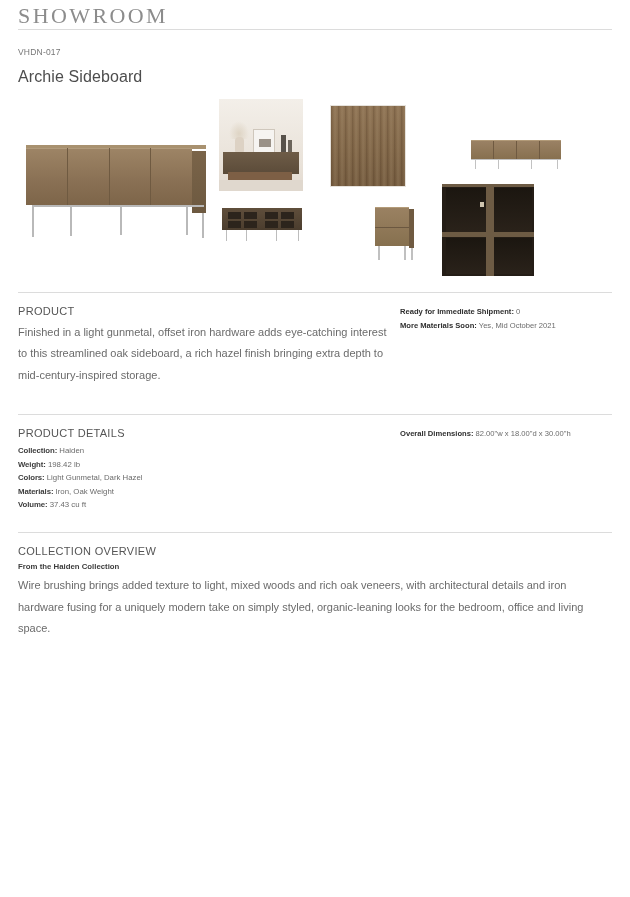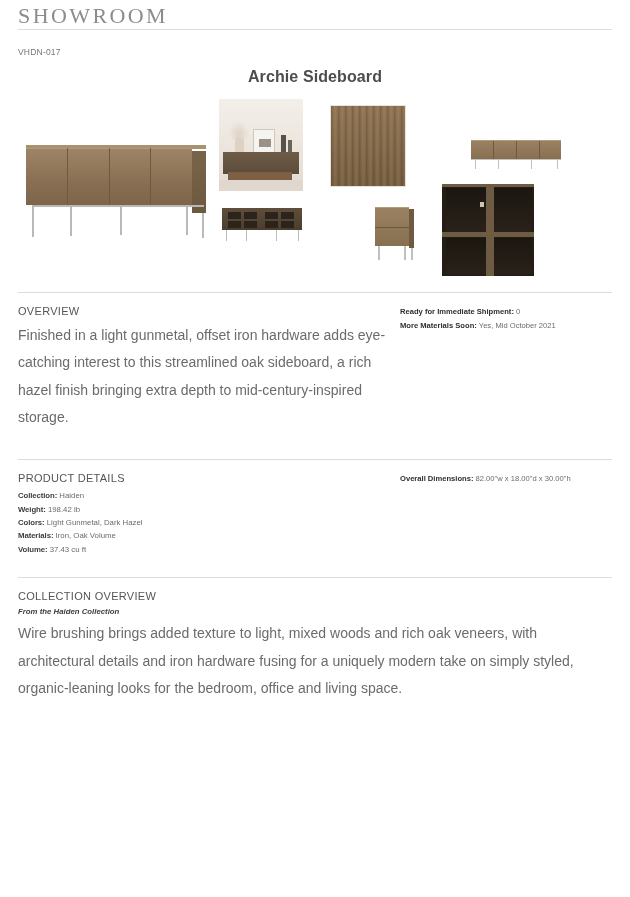--- a/index.html
+++ b/index.html
@@ -28,21 +28,21 @@
     font-family: "Liberation Serif", serif;
     font-size: 22px; letter-spacing: 2.4px; color: #8c8c8c;
     margin-top: 3px; font-weight: 400;
   }
 
   hr.rule { border: 0; border-top: 1px solid #dcdcdc; margin: 0; }
   .rule-1 { margin-top: 16px; }
 
   
   .sku-line { font-size: 8.5px; color: #777; margin-top: 17px; letter-spacing: .2px; }
-  .prod-title { font-size: 16px; color: #4d4d4d; margin-top: 11px; font-weight: 700; letter-spacing: .1px; text-align: center; }
+  .prod-title { font-size: 16px; color: #4d4d4d; margin-top: 11px; font-weight: 400; letter-spacing: .1px; }
 
   
   .gallery { position: relative; height: 186px; margin-top: 10px; }
   .gimg { position: absolute; overflow: hidden; background: #fff; }
 
   
   .hero { left: 0px; top: 0px; width: 200px; height: 150px; }
   .sb { position: absolute; }
   .sb-body {
     left: 8px; top: 52px; width: 166px; height: 57px;
@@ -110,26 +110,26 @@
   .interior .shelf { position:absolute; background:#6d5b44; }
   .interior .cavity { position:absolute; background: linear-gradient(180deg,#1b1610 0%,#2a221a 100%); }
   .interior .knob { position:absolute; width:4px; height:5px; background:#cfc4ae; }
 
   
   .section { position: relative; }
   .sec-pad { padding-top: 12px; }
   .col-left { width: 380px; }
   .col-right { position: absolute; left: 382px; top: 12px; width: 232px; }
   h2.sec-title { font-size: 11px; font-weight: 400; color: #555; letter-spacing: .3px; }
-  p.body, .body { font-size: 14px; line-height: 1.95; color: #6b6b6b; }
+  p.body, .body { font-size: 11px; line-height: 1.95; color: #6b6b6b; }
   .kv { font-size: 7.8px; line-height: 1.72; color: #6b6b6b; }
   .kv b { color: #3d3d3d; font-weight: bold; letter-spacing: -0.1px; }
   .kv-right { font-size: 7.6px; line-height: 1.8; color: #6b6b6b; }
   .kv-right b { color: #2f2f2f; font-weight: bold; }
-  .from-coll { font-size: 7.8px; font-weight: bold; color: #3d3d3d; margin-top: 5px; font-style: italic; }
+  .from-coll { font-size: 7.8px; font-weight: bold; color: #3d3d3d; margin-top: 5px; }
   .coll-body { margin-top: 4px; width: 595px; }
   .ov-body { margin-top: 5px; }
   .details-list { margin-top: 5px; }
 </style>
 </head>
 <body>
 
 <div class="page">
 
   <div class="showroom">SHOWROOM</div>
@@ -222,21 +222,21 @@
       <div class="shelf" style="left:44px;top:0px;width:8px;height:92px;"></div>
       <div class="shelf" style="left:0px;top:0px;width:92px;height:3px;"></div>
       <div class="knob" style="left:38px;top:18px;"></div>
     </div>
   </div>
 
   <hr class="rule" style="margin-top:10px;">
 
   <div class="section sec-pad">
     <div class="col-left">
-      <h2 class="sec-title">OVERVIEW</h2>
+      <h2 class="sec-title">PRODUCT</h2>
       <p class="body ov-body">Finished in a light gunmetal, offset iron hardware adds eye-catching interest to this streamlined oak sideboard, a rich hazel finish bringing extra depth to mid-century-inspired storage.</p>
     </div>
     <div class="col-right">
       <div class="kv-right">
         <b>Ready for Immediate Shipment:</b>
         <span>0</span>
       </div>
       <div class="kv-right">
         <b>More Materials Soon:</b>
         <span>Yes, Mid October 2021</span>
@@ -257,21 +257,21 @@
         <div class="kv">
           <b>Weight:</b>
           <span>198.42 lb</span>
         </div>
         <div class="kv">
           <b>Colors:</b>
           <span>Light Gunmetal, Dark Hazel</span>
         </div>
         <div class="kv">
           <b>Materials:</b>
-          <span>Iron, Oak Volume</span>
+          <span>Iron, Oak Weight</span>
         </div>
         <div class="kv">
           <b>Volume:</b>
           <span>37.43 cu ft</span>
         </div>
       </div>
     </div>
     <div class="col-right">
       <div class="kv-right">
         <b>Overall Dimensions:</b>

